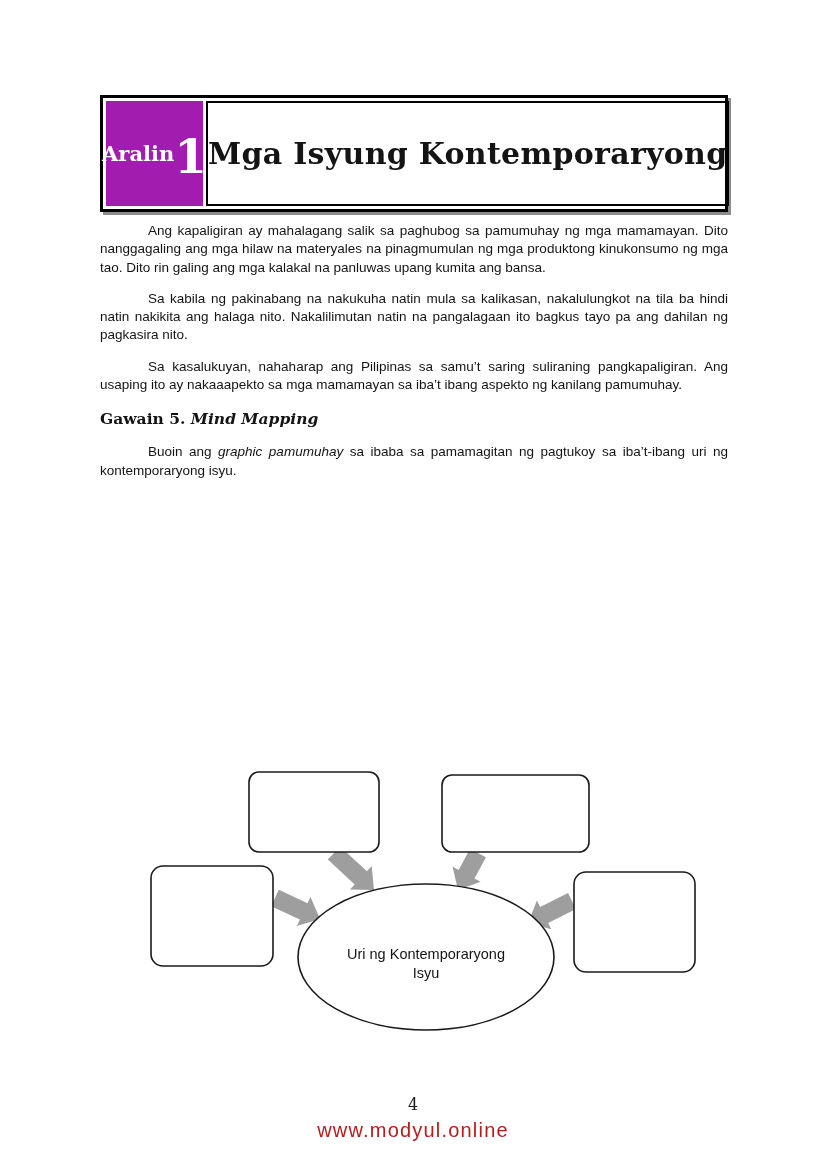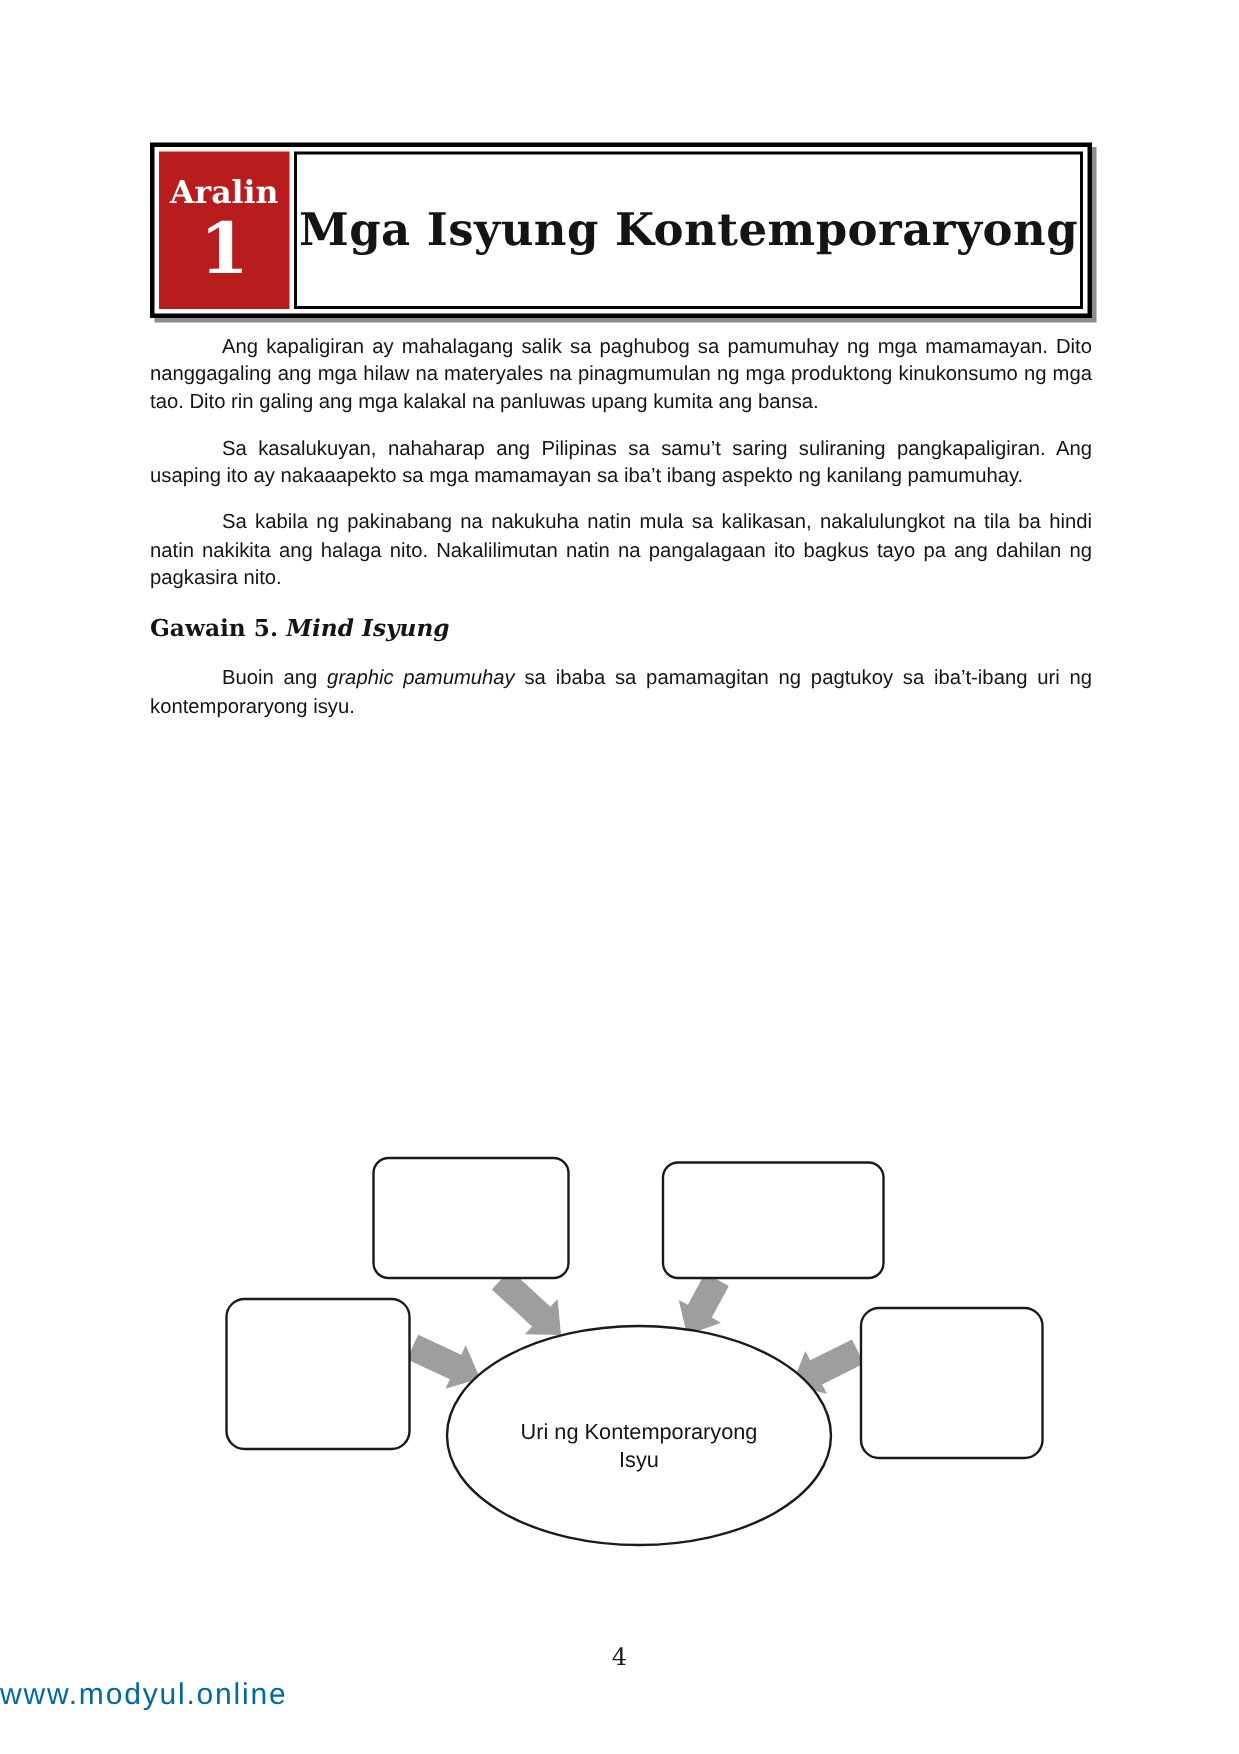--- a/index.html
+++ b/index.html
@@ -10,22 +10,22 @@
   }
   .content { position:absolute; left:100px; top:0; width:628px; }
 
   
   .lesson-header {
     margin-top:95px; height:117px; box-sizing:border-box;
     border:3px solid #000; box-shadow:3px 3px 0 #8c8c8c;
     padding:3px; display:flex; gap:3px; background:#fff;
   }
   .lesson-badge {
-    width:87px; background:#b91c1c; color:#fff; flex:0 0 auto;
-    display:flex; flex-direction:column; align-items:center; justify-content:center;
+    width:97px; background:#a21caf; color:#fff; flex:0 0 auto;
+    display:flex; flex-direction:row; align-items:center; justify-content:center;
     font-family:"DejaVu Serif", serif; font-weight:bold;
   }
   .badge-label { font-size:21px; line-height:1; }
   .badge-number { font-size:47px; line-height:1; margin-top:5px; }
   .lesson-title-box {
     flex:1 1 auto; border:2px solid #000;
     display:flex; align-items:center; justify-content:center;
   }
   .lesson-title {
     margin:0; font-family:"DejaVu Serif", serif; font-weight:bold;
@@ -69,47 +69,47 @@
     font-family:"Liberation Sans", sans-serif; font-size:14.5px; fill:#141414;
     text-anchor:middle;
   }
 
   
   .page-number {
     position:absolute; left:0; right:0; top:1095px; text-align:center;
     font-family:"DejaVu Serif", serif; font-size:16px; color:#1a1a1a;
   }
   .watermark {
-    position:absolute; left:0; right:0; top:1119px; 
-    font-size:20px; letter-spacing:1.2px; color:#0369a1;
+    position:absolute; left:0; right:0; top:1119px; text-align:center;
+    font-size:20px; letter-spacing:1.2px; color:#b91c1c;
   }
 </style>
 </head>
 <body>
 
 <div class="page">
   <div class="content">
 
     <header class="lesson-header">
       <div class="lesson-badge">
         <div class="badge-label">Aralin</div>
         <div class="badge-number">1</div>
       </div>
       <div class="lesson-title-box">
         <h1 class="lesson-title">Mga Isyung Kontemporaryong</h1>
       </div>
     </header>
 
     <p class="body-text first-after-header">Ang kapaligiran ay mahalagang salik sa paghubog sa pamumuhay ng mga mamamayan. Dito nanggagaling ang mga hilaw na materyales na pinagmumulan ng mga produktong kinukonsumo ng mga tao. Dito rin galing ang mga kalakal na panluwas upang kumita ang bansa.</p>
+    <p class="body-text">Sa kabila ng pakinabang na nakukuha natin mula sa kalikasan, nakalulungkot na tila ba hindi natin nakikita ang halaga nito. Nakalilimutan natin na pangalagaan ito bagkus tayo pa ang dahilan ng pagkasira nito.</p>
     <p class="body-text">Sa kasalukuyan, nahaharap ang Pilipinas sa samu’t saring suliraning pangkapaligiran. Ang usaping ito ay nakaaapekto sa mga mamamayan sa iba’t ibang aspekto ng kanilang pamumuhay.</p>
-    <p class="body-text">Sa kabila ng pakinabang na nakukuha natin mula sa kalikasan, nakalulungkot na tila ba hindi natin nakikita ang halaga nito. Nakalilimutan natin na pangalagaan ito bagkus tayo pa ang dahilan ng pagkasira nito.</p>
 
 
 
-    <h3 class="activity-heading"><span>Gawain 5</span><span>. </span><em>Mind Isyung</em></h3>
+    <h3 class="activity-heading"><span>Gawain 5</span><span>. </span><em>Mind Mapping</em></h3>
 
     <p class="body-text instruction"><span>Buoin ang </span><span class="it">graphic pamumuhay</span><span> sa ibaba sa pamamagitan ng pagtukoy sa iba’t-ibang uri ng kontemporaryong isyu.</span></p>
 
   </div>
 
   <figure class="mindmap">
     <svg viewBox="0 0 628 320">
       <polygon fill="#9e9e9e" points="216.9,119.6 243.7,144.4 238.9,149.5 263.0,150.0 260.7,126.0 255.9,131.2 229.1,106.4"></polygon>
       <polygon fill="#9e9e9e" points="359.1,108.7 347.6,129.9 341.5,126.6 347.0,150.0 369.6,141.8 363.5,138.4 374.9,117.3"></polygon>
       <polygon fill="#9e9e9e" points="160.2,166.2 188.9,179.5 185.9,185.9 209.0,179.0 199.5,156.9 196.5,163.2 167.8,149.8"></polygon>

